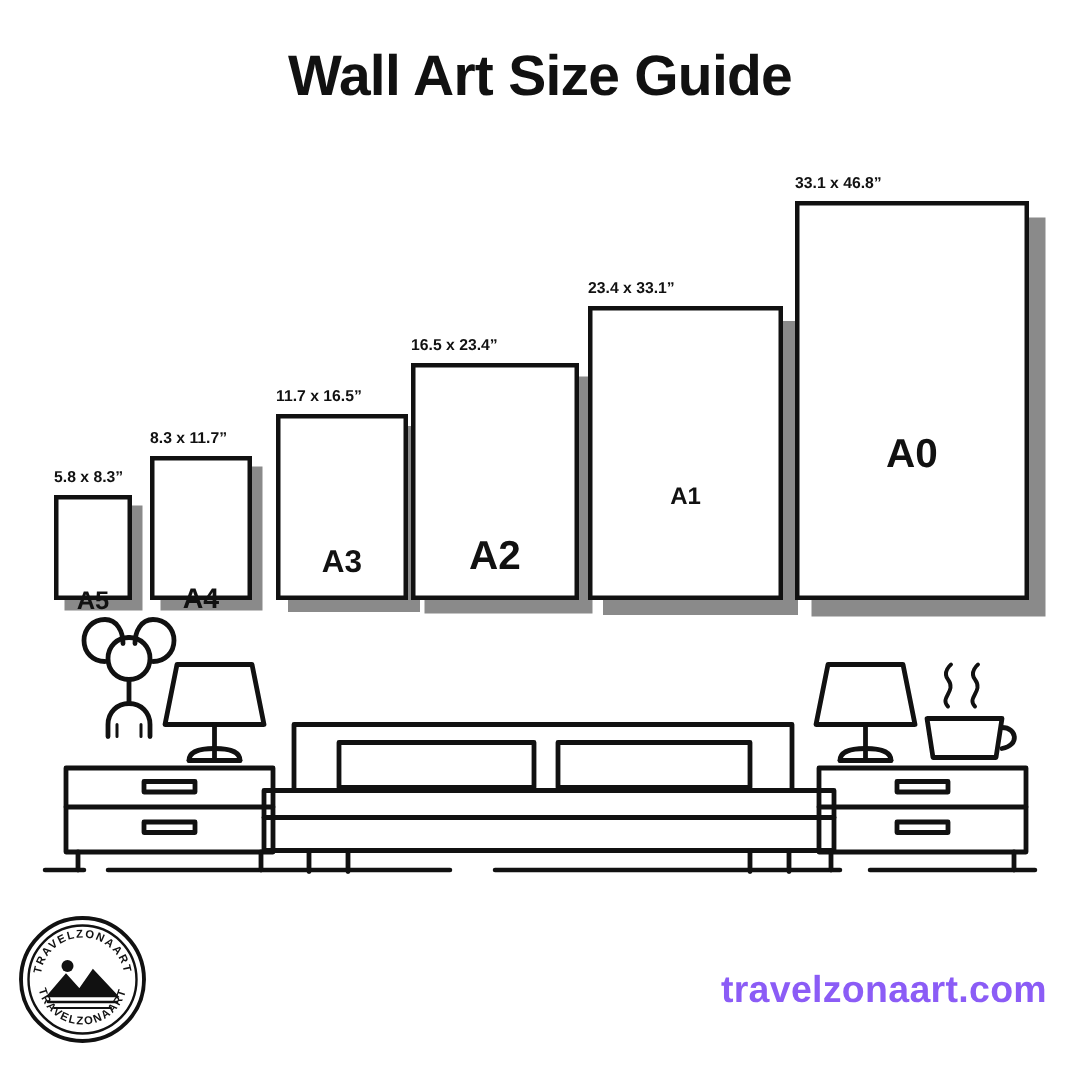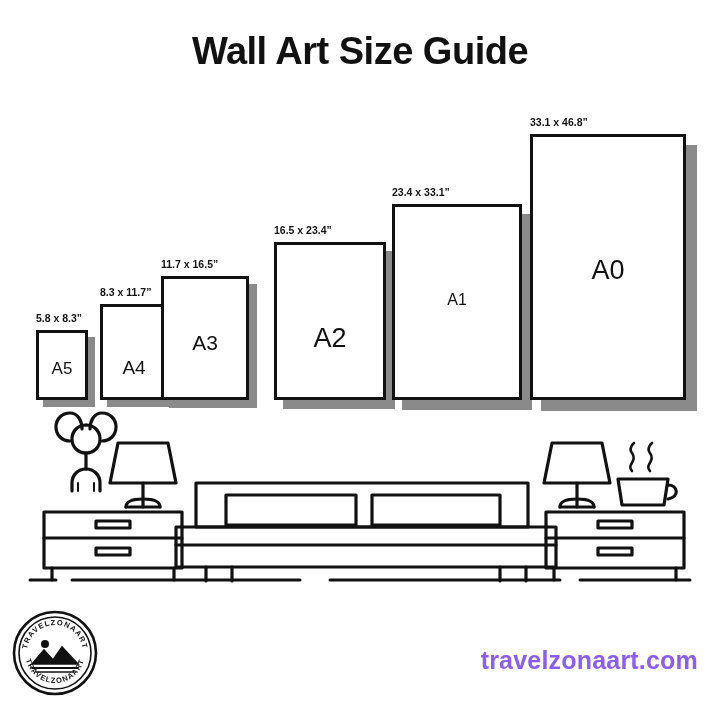--- a/index.html
+++ b/index.html
@@ -67,22 +67,23 @@
   .frame-shadow {
     position: absolute;
     background: #8a8a8a;
     z-index: 1;
   }
   .frame-label {
     position: absolute;
     left: 0;
     width: 100%;
     text-align: center;
-    font-weight: normal;
+    font-weight: bold;
     color: #111111;
+    margin-top: 32px;
   }
 
   
   .scene {
     position: absolute;
     left: 0;
     top: 375px;
     width: 720px;
     height: 235px;
   }
@@ -130,21 +131,21 @@
     </div>
 
     <div class="frame-group" style="left:100px; width:68px; height:96px;">
       <div class="frame-dim" style="bottom:102px;">8.3 x 11.7”</div>
       <div class="frame-shadow" style="left:7px; bottom:-7px; width:68px; height:96px;"></div>
       <div class="frame-box" style="width:68px; height:96px;">
         <div class="frame-label" style="font-size:19px; top:50px;">A4</div>
       </div>
     </div>
 
-    <div class="frame-group" style="left:161px; width:88px; height:124px;border-radius:20px;">
+    <div class="frame-group" style="left:184px; width:88px; height:124px;border-radius:20px;">
       <div class="frame-dim" style="bottom:130px;">11.7 x 16.5”</div>
       <div class="frame-shadow" style="left:8px; bottom:-8px; width:88px; height:124px;"></div>
       <div class="frame-box" style="width:88px; height:124px;padding-left:22px;">
         <div class="frame-label" style="font-size:21px; top:52px;">A3</div>
       </div>
     </div>
 
     <div class="frame-group" style="left:274px; width:112px; height:158px;">
       <div class="frame-dim" style="bottom:164px;">16.5 x 23.4”</div>
       <div class="frame-shadow" style="left:9px; bottom:-9px; width:112px; height:158px;"></div>

